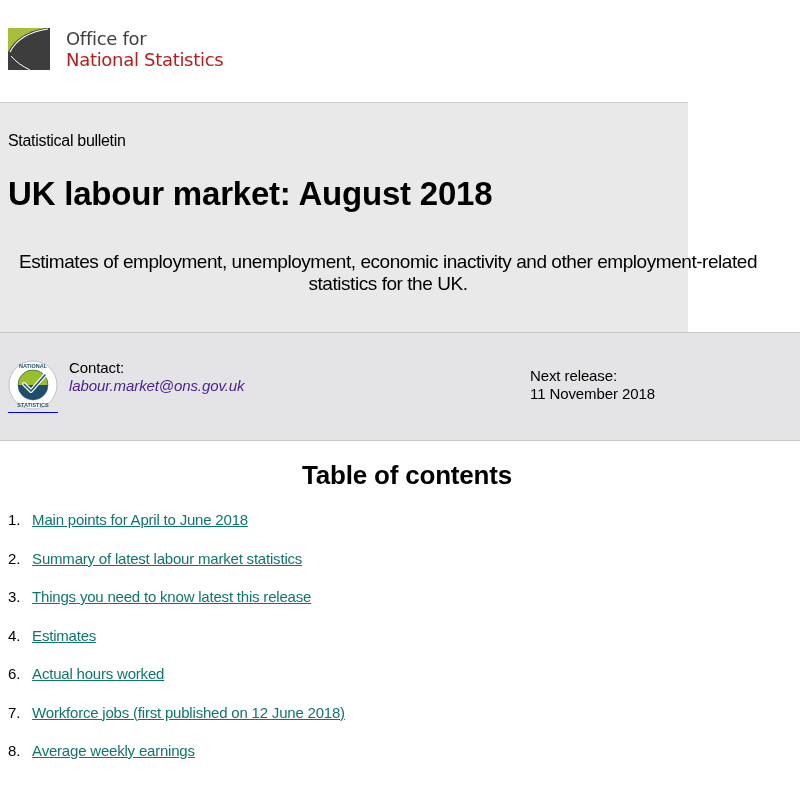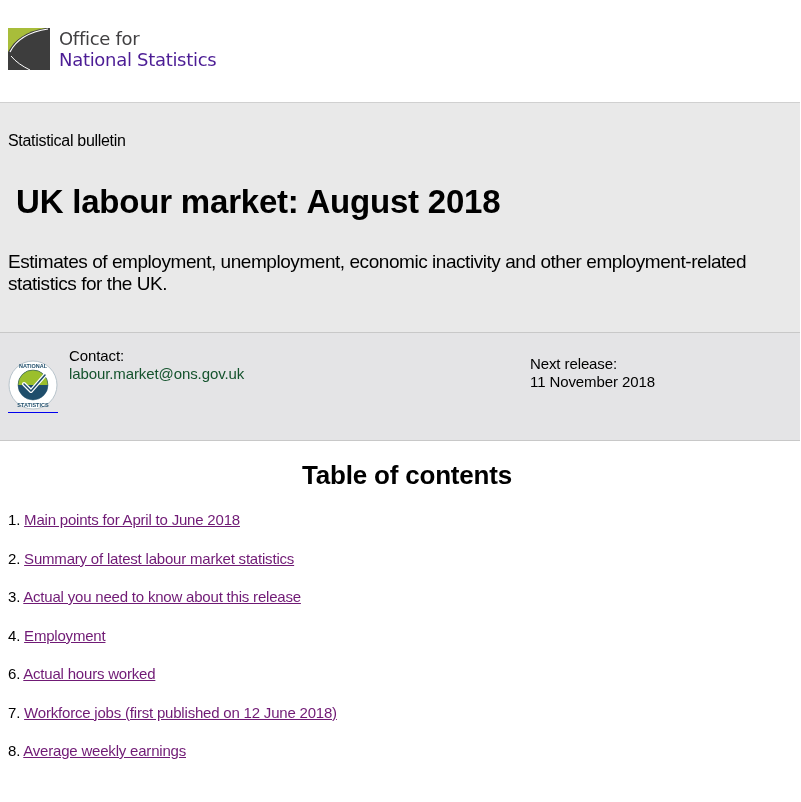--- a/index.html
+++ b/index.html
@@ -1,39 +1,39 @@
 <!DOCTYPE html>
 <html><head>
   <meta charset="utf-8">
   <style>
     html, body { margin: 0; padding: 0; background: #ffffff; }
     body { width: 801px; height: 802px; overflow: hidden; font-family: "Liberation Sans", sans-serif; color: #000; }
     .header { height: 102px; position: relative; background: #fff; }
     .logo { position: absolute; left: 8px; top: 28px; display: flex; align-items: center; text-decoration: none; }
     .logo-mark { width: 42px; height: 42px; display: block; }
-    .logo-text { margin-left: 9px; font-family: "DejaVu Sans", sans-serif; color: #414042; line-height: 21px; font-size: 18px; letter-spacing: -0.3px; }
+    .logo-text { margin-left: 16px; font-family: "DejaVu Sans", sans-serif; color: #414042; line-height: 21px; font-size: 18px; letter-spacing: -0.3px; }
     .logo-text .l1 { display: block; font-weight: normal; }
-    .logo-text .l2 { display: block; font-weight: normal; color: #4c1d95; }
-    .banner { background: #e9e9e9; border-top: 1px solid #d0d0d0; width: 800px; height: 229px; position: relative; }
+    .logo-text .l2 { display: block; font-weight: normal; color: #b91c1c; }
+    .banner { background: #e9e9e9; border-top: 1px solid #d0d0d0; width: 688px; height: 229px; position: relative; text-align: center; }
     .bulletin-type { position: absolute; left: 8px; top: 29px; font-size: 16px; letter-spacing: -0.3px; }
-    .page-title { position: absolute; left: 8px; top: 72px; margin: 8px; font-size: 33px; font-weight: bold; letter-spacing: -0.2px; }
+    .page-title { position: absolute; left: 8px; top: 72px; margin: 0; font-size: 33px; font-weight: bold; letter-spacing: -0.2px; }
     .summary { position: absolute; left: 8px; top: 148px; width: 760px; font-size: 19px; line-height: 22px; letter-spacing: -0.45px; }
     .meta { background: #e4e4e6; border-top: 1px solid #c8c8c8; border-bottom: 1px solid #c8c8c8; width: 800px; height: 107px; position: relative; }
     .ns-badge { position: absolute; left: 8px; top: 27px; width: 50px; height: 52px; display: block; border-bottom: 1px solid #0000ee; }
-    .meta-col { position: absolute; top: 14px; font-size: 15px; line-height: 18px; letter-spacing: -0.1px; }
+    .meta-col { position: absolute; top: 26px; font-size: 15px; line-height: 18px; letter-spacing: -0.1px; }
     .col-contact { left: 69px; }
     .col-release { left: 300px; }
     .col-next { left: 530px; margin-top: 8px; }
     .meta-col span { display: block; }
-    .meta-col a { color: #14532d; text-decoration: none; display: block; }
+    .meta-col a { color: #4c1d95; text-decoration: none; display: block; font-style: italic; }
     .toc-title { margin: 0; position: absolute; left: 0; width: 814px; top: 460px; text-align: center; font-size: 26px; font-weight: bold; letter-spacing: -0.2px; }
     .toc { position: absolute; left: 8px; top: 510px; margin: 0; padding: 0; list-style: none; }
     .toc li { height: 38.5px; font-size: 15px; line-height: 20px; letter-spacing: -0.2px; }
     .toc li .num { color: #000; }
-    .toc li a { color: #701a75; text-decoration: underline; }
+    .toc li a { color: #0f766e; text-decoration: underline; margin-left: 8px; }
   </style>
 </head>
 <body>
 
 <div class="header">
   <a class="logo" href="#">
     <svg class="logo-mark" viewBox="0 0 42 42">
       <rect x="0" y="0" width="42" height="42" fill="#a8bd3a"></rect>
       <path d="M0 42 L0 24 C6 12 18 3 38 0 L42 0 L42 42 Z" fill="#3d3d3d"></path>
       <path d="M2 24 C8 12 20 4 40 1" stroke="#ffffff" stroke-width="1.2" fill="none"></path>
@@ -73,18 +73,18 @@
     <span>Next release:</span>
     <span>11 November 2018</span>
   </div>
 </div>
 
 <h2 class="toc-title">Table of contents</h2>
 
 <ol class="toc">
   <li><span class="num">1.</span> <a href="#">Main points for April to June 2018</a></li>
   <li><span class="num">2.</span> <a href="#">Summary of latest labour market statistics</a></li>
-  <li><span class="num">3.</span> <a href="#">Actual you need to know about this release</a></li>
-  <li><span class="num">4.</span> <a href="#">Employment</a></li>
+  <li><span class="num">3.</span> <a href="#">Things you need to know latest this release</a></li>
+  <li><span class="num">4.</span> <a href="#">Estimates</a></li>
   <li><span class="num">6.</span> <a href="#">Actual hours worked</a></li>
   <li><span class="num">7.</span> <a href="#">Workforce jobs (first published on 12 June 2018)</a></li>
   <li><span class="num">8.</span> <a href="#">Average weekly earnings</a></li>
 </ol>
 
 </body></html>

